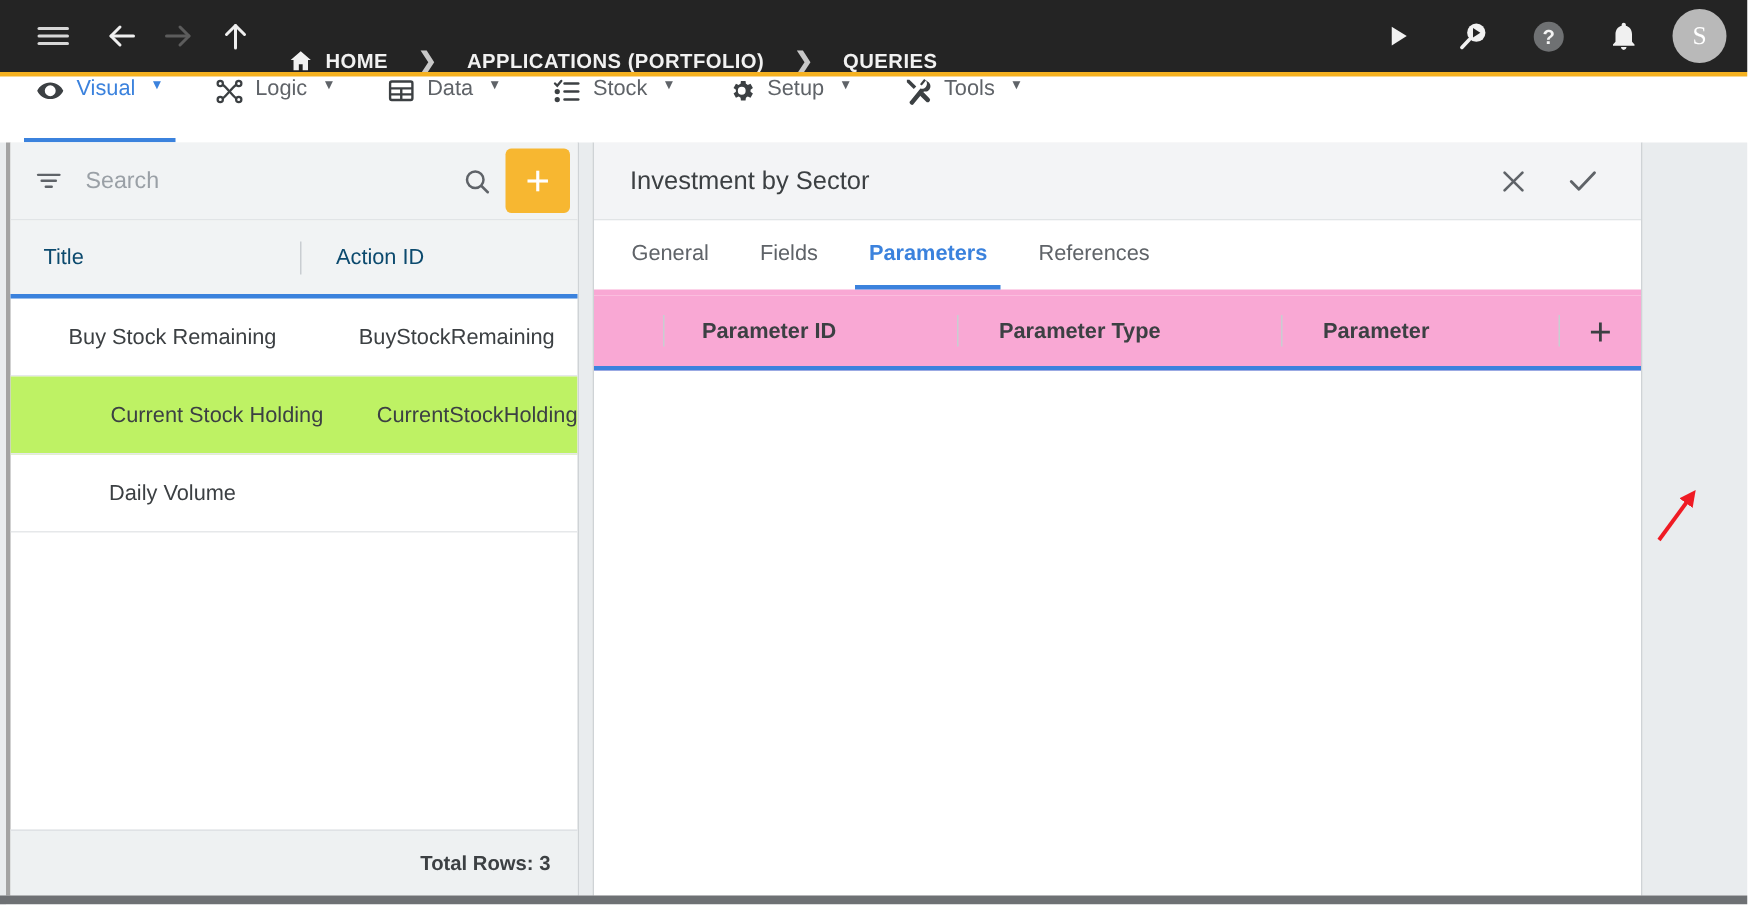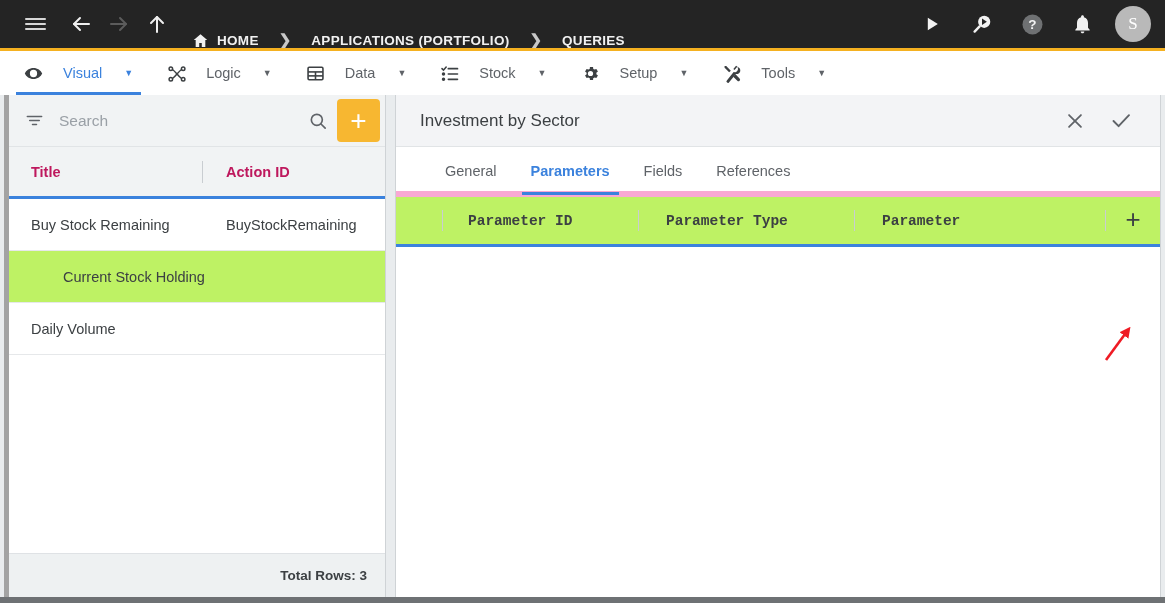--- a/index.html
+++ b/index.html
@@ -48,21 +48,21 @@
     color:#ffffff; font-size:17px; display:flex; align-items:center; justify-content:center;
     margin-left:6px; margin-right:4px; font-family:"Liberation Serif", serif;
   }
 
   
   .menubar {
     position:absolute; left:0; top:48px; width:1165px; height:47px;
     background:#ffffff; border-top:3px solid #f5b120; display:flex; align-items:center;
   }
   .menu-item {
-    display:flex; align-items:center; gap:20px;
+    display:flex; gap:8px;
     height:44px; padding:0 14px; margin-left:6px;
     font-size:14.5px; color:#5f6368; position:relative;
   }
   .menu-item:first-of-type { margin-left:10px; }
   .menu-item .caret { font-size:9px; margin-left:2px; color:#5f6368; }
   .menu-item.active { color:#3b82dd; }
   .menu-item.active .caret { color:#3b82dd; }
   .menu-item.active .under {
     position:absolute; left:6px; right:6px; bottom:0px; height:3px; background:#3b82dd;
   }
@@ -74,21 +74,21 @@
   .five-word {
     font-size:20px; letter-spacing:3.2px; color:#6d6d6d; font-family:"Liberation Sans", sans-serif;
   }
 
   
   .content { position:absolute; left:0; top:95px; width:1165px; height:502px; background:#e9ecee; }
 
   
   .leftpanel {
     position:absolute; left:4px; top:0; width:382px; height:502px;
-    background:#ffffff; border-left:5px solid #a3a3a3; border-right:1px solid #cfd3d6;
+    background:#ffffff; border-left:3px solid #a3a3a3; border-right:1px solid #cfd3d6;
     display:flex; flex-direction:column;
   }
   .searchbar {
     height:52px; background:#f1f3f4; border-bottom:1px solid #e1e4e6;
     display:flex; align-items:center; padding:0 0 0 12px; flex:none;
   }
   .filter-ico { width:26px; display:flex; align-items:center; justify-content:center; }
   .search-input {
     flex:1; border:none; outline:none; background:transparent;
     font-size:15.5px; color:#444; padding-left:12px;
@@ -100,71 +100,71 @@
     width:43px; height:43px; background:#f7b731; border-radius:4px;
     display:flex; align-items:center; justify-content:center; margin-right:5px;
     color:#fff; font-size:28px; line-height:1; font-weight:300;
   }
 
   .grid-head {
     height:52px; background:#f1f3f4; border-bottom:3px solid #3b82dd;
     display:flex; align-items:center; flex:none;
   }
   .gh-cell {
-    font-size:14.5px; font-weight:bold; color:#be185d; display:flex; align-items:center; height:100%;
+    font-size:14.5px; font-weight:normal; color:#0c4a6e; display:flex; align-items:center; height:100%;
   }
   .gh-title { width:193px; padding-left:22px; }
   .gh-sep { width:1px; height:22px; background:#c9cdd1; }
   .gh-action { flex:1; padding-left:23px; }
 
   .rows { flex:1; overflow:hidden; }
   .row {
     height:52px; display:flex; align-items:center;
-    border-bottom:1px solid #e6e8ea; font-size:14.5px; color:#3c4043;
+    border-bottom:1px solid #e6e8ea; font-size:14.5px; color:#3c4043;text-align:center;
   }
   .row.alt { background:#bef264;padding-left:32px; }
   .r-title { width:194px; padding-left:22px; }
   .r-action { flex:1; padding-left:23px; }
   .rows-filler { background:#ffffff; }
 
   .totalbar {
     height:44px; background:#eef1f2; border-top:1px solid #dfe2e5;
     display:flex; align-items:center; justify-content:flex-end;
     padding-right:18px; font-size:13.5px; font-weight:bold; color:#3c4043; flex:none;
   }
 
   
   .rightpanel {
-    position:absolute; left:395px; top:0; width:766px; height:502px;
+    position:absolute; left:395px; top:0; width:700px; height:502px;
     background:#ffffff; border-left:1px solid #cfd3d6; border-right:1px solid #cfd3d6;
     display:flex; flex-direction:column;
   }
   .rp-head {
     height:52px; background:#f3f4f6; border-bottom:1px solid #e1e4e6;
     display:flex; align-items:center; padding:0 16px 0 24px; flex:none;
   }
   .rp-title { font-size:17px; color:#3c4043; flex:1; }
   .rp-act { width:46px; height:46px; display:flex; align-items:center; justify-content:center; color:#5f6368; }
 
   .tabs {
-    height:50px; background:#ffffff; border-bottom:6px solid #f9a8d4;
-    display:flex; align-items:flex-start; padding-left:36px; flex:none;
+    height:50px; background:#ffffff; border-bottom:4px solid #f9a8d4;
+    display:flex; align-items:flex-end; padding-left:12px; flex:none;
   }
   .tab {
     position:relative; height:48px; display:flex; align-items:center;
     padding:0 13px; font-size:14.5px; color:#5f6368; margin-right:8px;
   }
   .tab.active { color:#3b82dd; font-weight:bold; }
   .tab.active .tunder {
     position:absolute; left:4px; right:4px; bottom:0; height:3px; background:#3b82dd;
   }
 
   .pgrid-head {
-    height:50px; background:#bef264; border-bottom:3px solid #3b82dd;
-    display:flex; align-items:center; flex:none; position:relative;font-family:Liberation Mono, monospace;
+    height:50px; background:#f9a8d4; border-bottom:3px solid #3b82dd;
+    display:flex; align-items:center; flex:none; position:relative;
   }
   .ph-sep { width:1px; height:21px; background:#c9cdd1; }
   .ph-cell { font-size:14.5px; font-weight:bold; color:#3c4043; display:flex; align-items:center; }
   .ph-c1 { width:195px; padding-left:25px; }
   .ph-c2 { width:215px; padding-left:27px; }
   .ph-c3 { flex:1; padding-left:27px; }
   .ph-plus {
     width:54px; display:flex; align-items:center; justify-content:center;
     color:#3c4043; font-size:26px; line-height:1; font-weight:300;
   }
@@ -380,20 +380,21 @@
         <div class="gh-cell gh-action">Action ID</div>
       </div>
 
       <div class="rows">
         <div class="row">
           <div class="r-title">Buy Stock Remaining</div>
           <div class="r-action">BuyStockRemaining</div>
         </div>
         <div class="row alt">
           <div class="r-title">Current Stock Holding</div>
+          <div class="r-action">CurrentStockHolding</div>
         </div>
         <div class="row">
           <div class="r-title">Daily Volume</div>
         </div>
         <div class="rows-filler"></div>
       </div>
 
       <div class="totalbar">Total Rows: 3</div>
     </div>
 
@@ -411,27 +412,27 @@
           <svg width="24" height="24" viewBox="0 0 24 24" fill="none" stroke="#5f6368" stroke-width="1.9" stroke-linecap="round" stroke-linejoin="round">
               <polyline points="4.5,12 9.6,17.2 20,6.2"></polyline>
             </svg>
         </div>
       </div>
 
       <div class="tabs">
         <div class="tab">
             <span>General</span>
           </div>
+        <div class="tab">
+            <span>Fields</span>
+          </div>
         <div class="tab active">
           <span>Parameters</span>
           <span class="tunder"></span>
         </div>
-        <div class="tab">
-            <span>Fields</span>
-          </div>
         <div class="tab">
             <span>References</span>
           </div>
       </div>
 
       <div class="pgrid-head">
         <div class="ph-sep" style="margin-left:46px"></div>
         <div class="ph-cell ph-c1">Parameter ID</div>
         <div class="ph-sep"></div>
         <div class="ph-cell ph-c2">Parameter Type</div>

